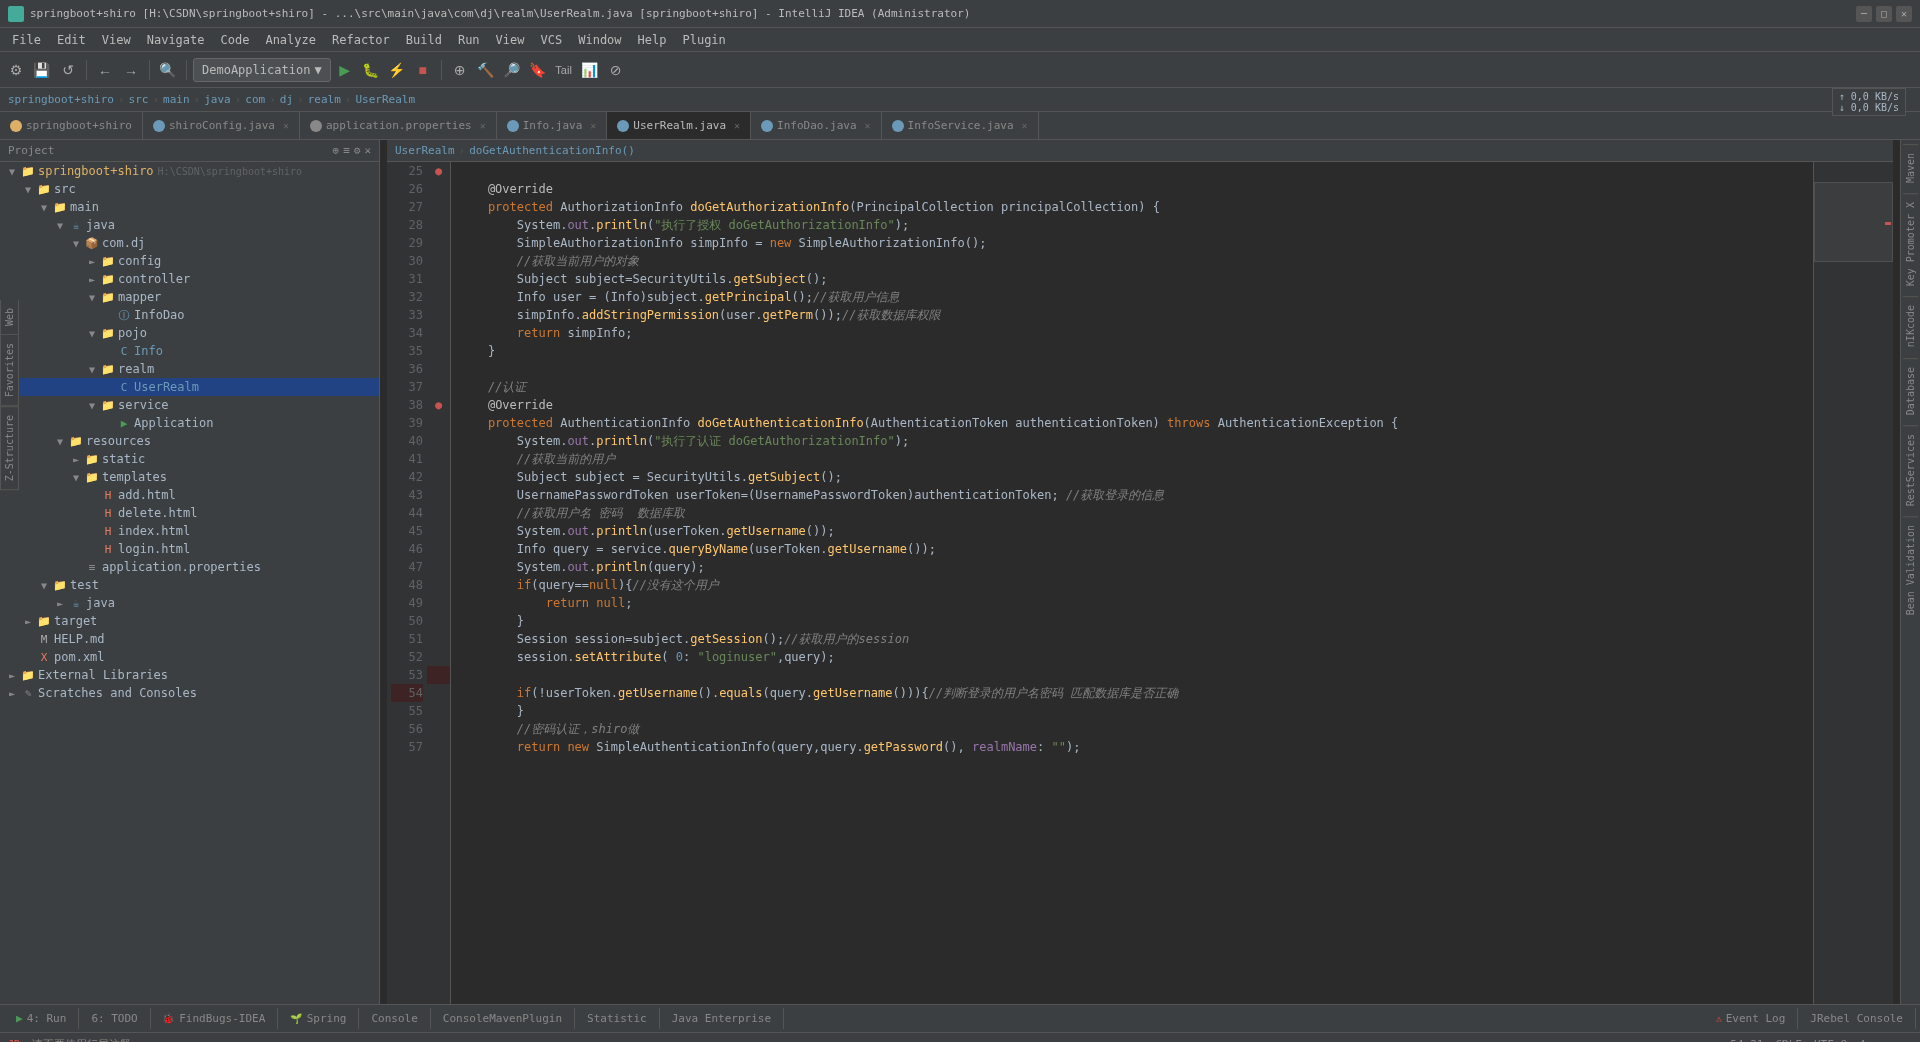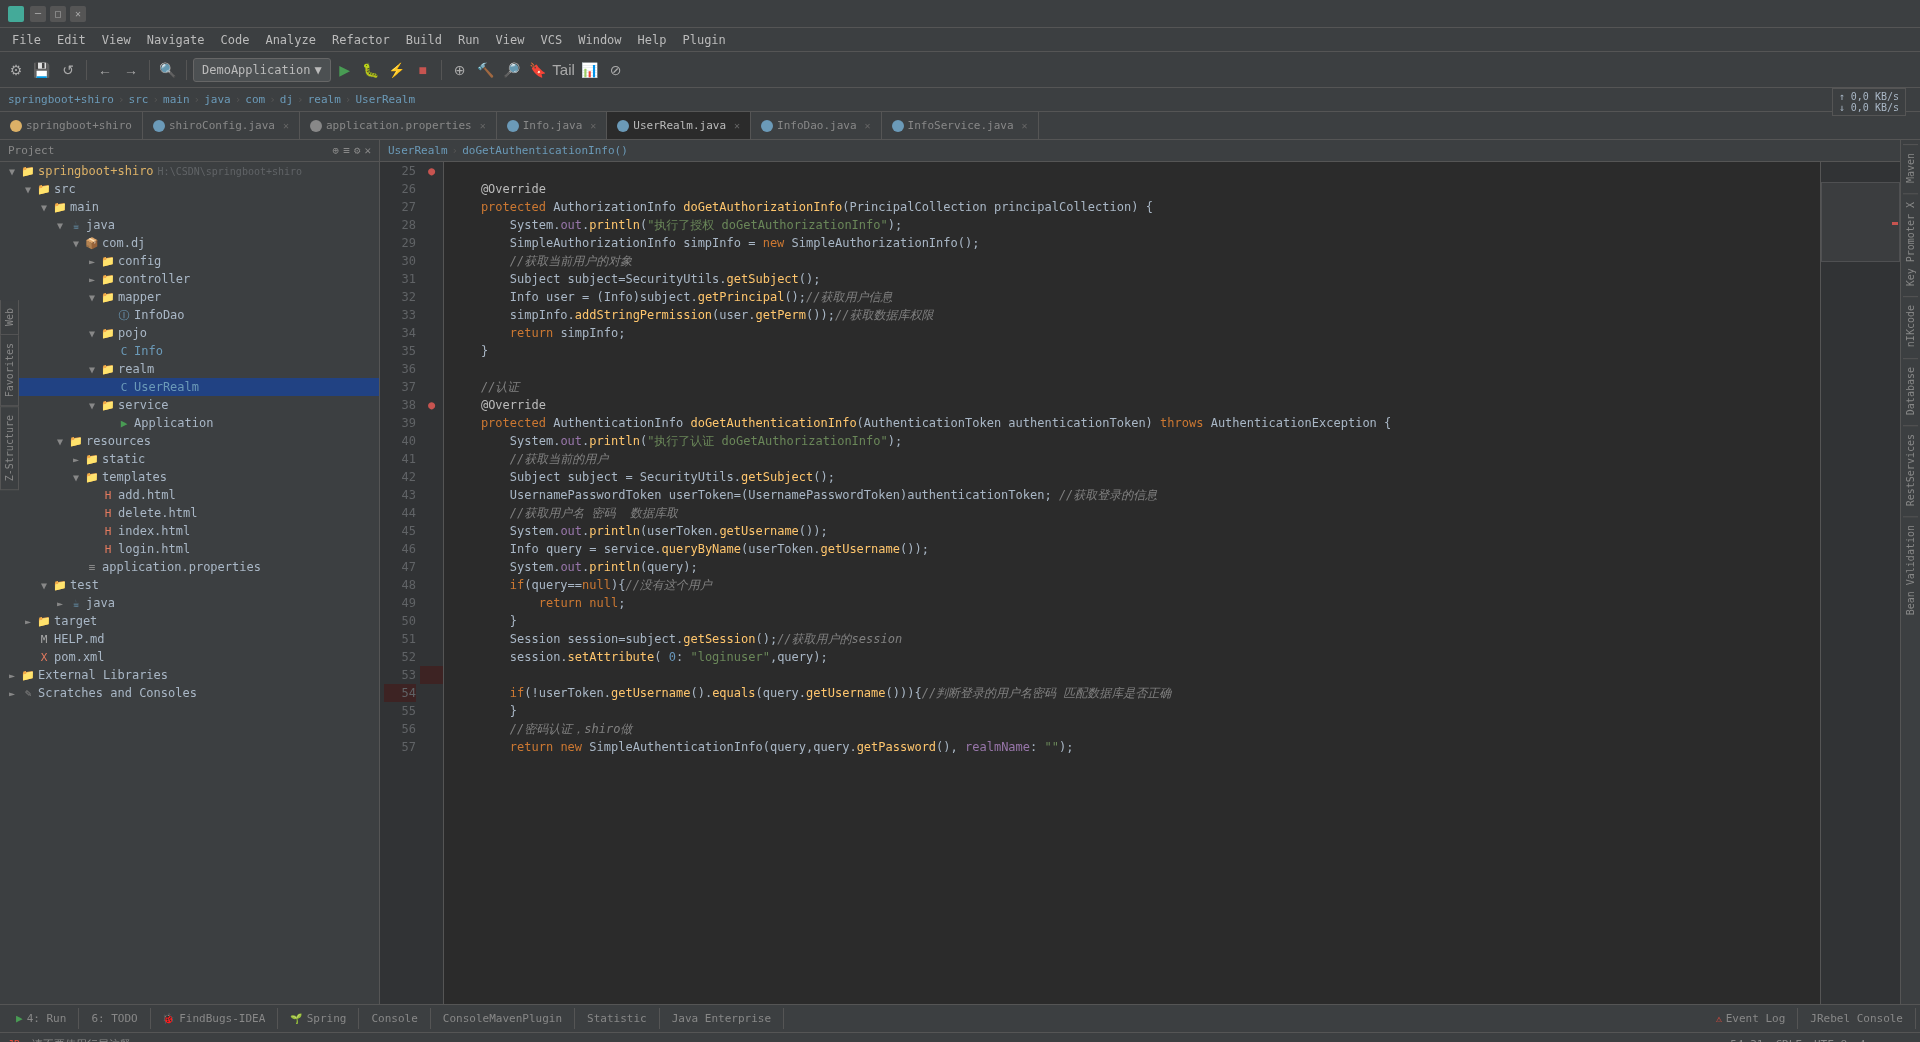--- a/index.html
+++ b/index.html
@@ -21,21 +21,21 @@
     .toolbar-btn { width: 24px; height: 24px; background: transparent; border: none; color: #aaa; cursor: pointer; display: flex; align-items: center; justify-content: center; font-size: 14px; border-radius: 2px; }
     .toolbar-separator { width: 1px; height: 20px; background: #555; margin: 0 4px; }
     .run-config { background: #4c5052; border: 1px solid #666; border-radius: 3px; padding: 2px 8px; color: #bbb; font-size: 12px; height: 24px; display: flex; align-items: center; gap: 4px; cursor: pointer; }
 
     
     #breadcrumb { background: #3c3f41; height: 24px; display: flex; align-items: center; padding: 0 8px; border-bottom: 1px solid #555; font-size: 11px; color: #888; gap: 4px; }
     .breadcrumb-sep { color: #555; }
     .breadcrumb-item { color: #6b9ab8; cursor: pointer; }
 
     
-    #main { display: flex; height: calc(1042px - 28px - 24px - 36px - 24px - 42px - 24px); }
+    #main { display: flex; height: calc(1042px - 28px - 24px - 36px - 24px - 42px - 24px); gap: 7px; }
 
     
     #tab-bar { background: #3c3f41; height: 28px; display: flex; align-items: stretch; border-bottom: 1px solid #555; overflow: hidden; }
     .tab { display: flex; align-items: center; padding: 0 10px; font-size: 11px; color: #888; cursor: pointer; border-right: 1px solid #555; gap: 4px; white-space: nowrap; }
     .tab.active { background: #2b2b2b; color: #bbb; }
     .tab-icon { width: 12px; height: 12px; border-radius: 50%; flex-shrink: 0; }
     .tab-close { color: #666; font-size: 10px; margin-left: 4px; }
 
     
     #sidebar { width: 380px; min-width: 380px; background: #3c3f41; border-right: 1px solid #555; display: flex; flex-direction: column; overflow: hidden; }
@@ -87,20 +87,21 @@
     ::-webkit-scrollbar-thumb { background: #555; border-radius: 4px; }
 
     .folder-icon { color: #dcb167; }
     .html-icon { color: #e37a5f; }
   </style>
 </head>
 <body>
 
 <div id="title-bar">
   <div id="title-bar-icon"></div>
+  <span id="title-text">springboot+shiro [H:\CSDN\springboot+shiro] - ...\src\main\java\com\dj\realm\UserRealm.java [springboot+shiro] - IntelliJ IDEA (Administrator)</span>
   <div id="window-controls">
     <div class="win-btn">─</div>
     <div class="win-btn">□</div>
     <div class="win-btn">✕</div>
   </div>
 </div>
 
 <div id="menu-bar">
   <span class="menu-item">File</span>
   <span class="menu-item">Edit</span>
@@ -134,21 +135,21 @@
   </div>
   <button class="toolbar-btn" style="color:#499c54;">▶</button>
   <button class="toolbar-btn" style="color:#6b9ab8;">🐛</button>
   <button class="toolbar-btn">⚡</button>
   <button class="toolbar-btn" style="color:#c75450;">■</button>
   <div class="toolbar-separator"></div>
   <button class="toolbar-btn">⊕</button>
   <button class="toolbar-btn">🔨</button>
   <button class="toolbar-btn">🔎</button>
   <button class="toolbar-btn">🔖</button>
-  <button class="toolbar-btn" style="font-size:15px;text-align:center;">Tail</button>
+  <button class="toolbar-btn" style="font-size:11px;text-align:center;">Tail</button>
   <button class="toolbar-btn">📊</button>
   <button class="toolbar-btn">⊘</button>
 </div>
 
 <div id="breadcrumb">
   <span class="breadcrumb-item">springboot+shiro</span>
   <span class="breadcrumb-sep">›</span>
   <span class="breadcrumb-item">src</span>
   <span class="breadcrumb-sep">›</span>
   <span class="breadcrumb-item">main</span>

